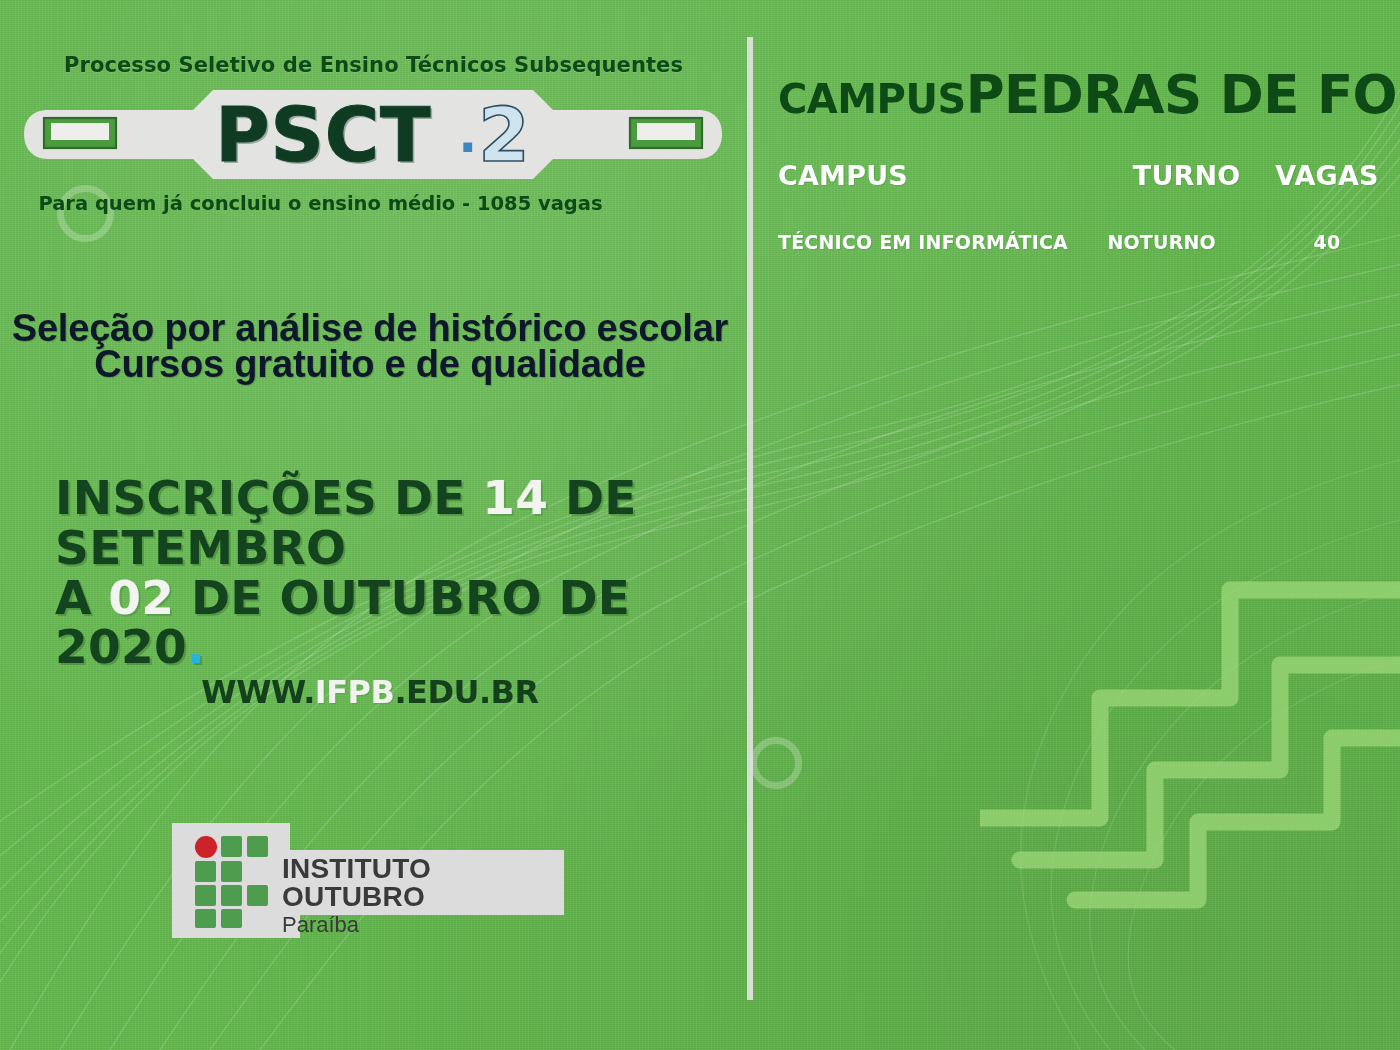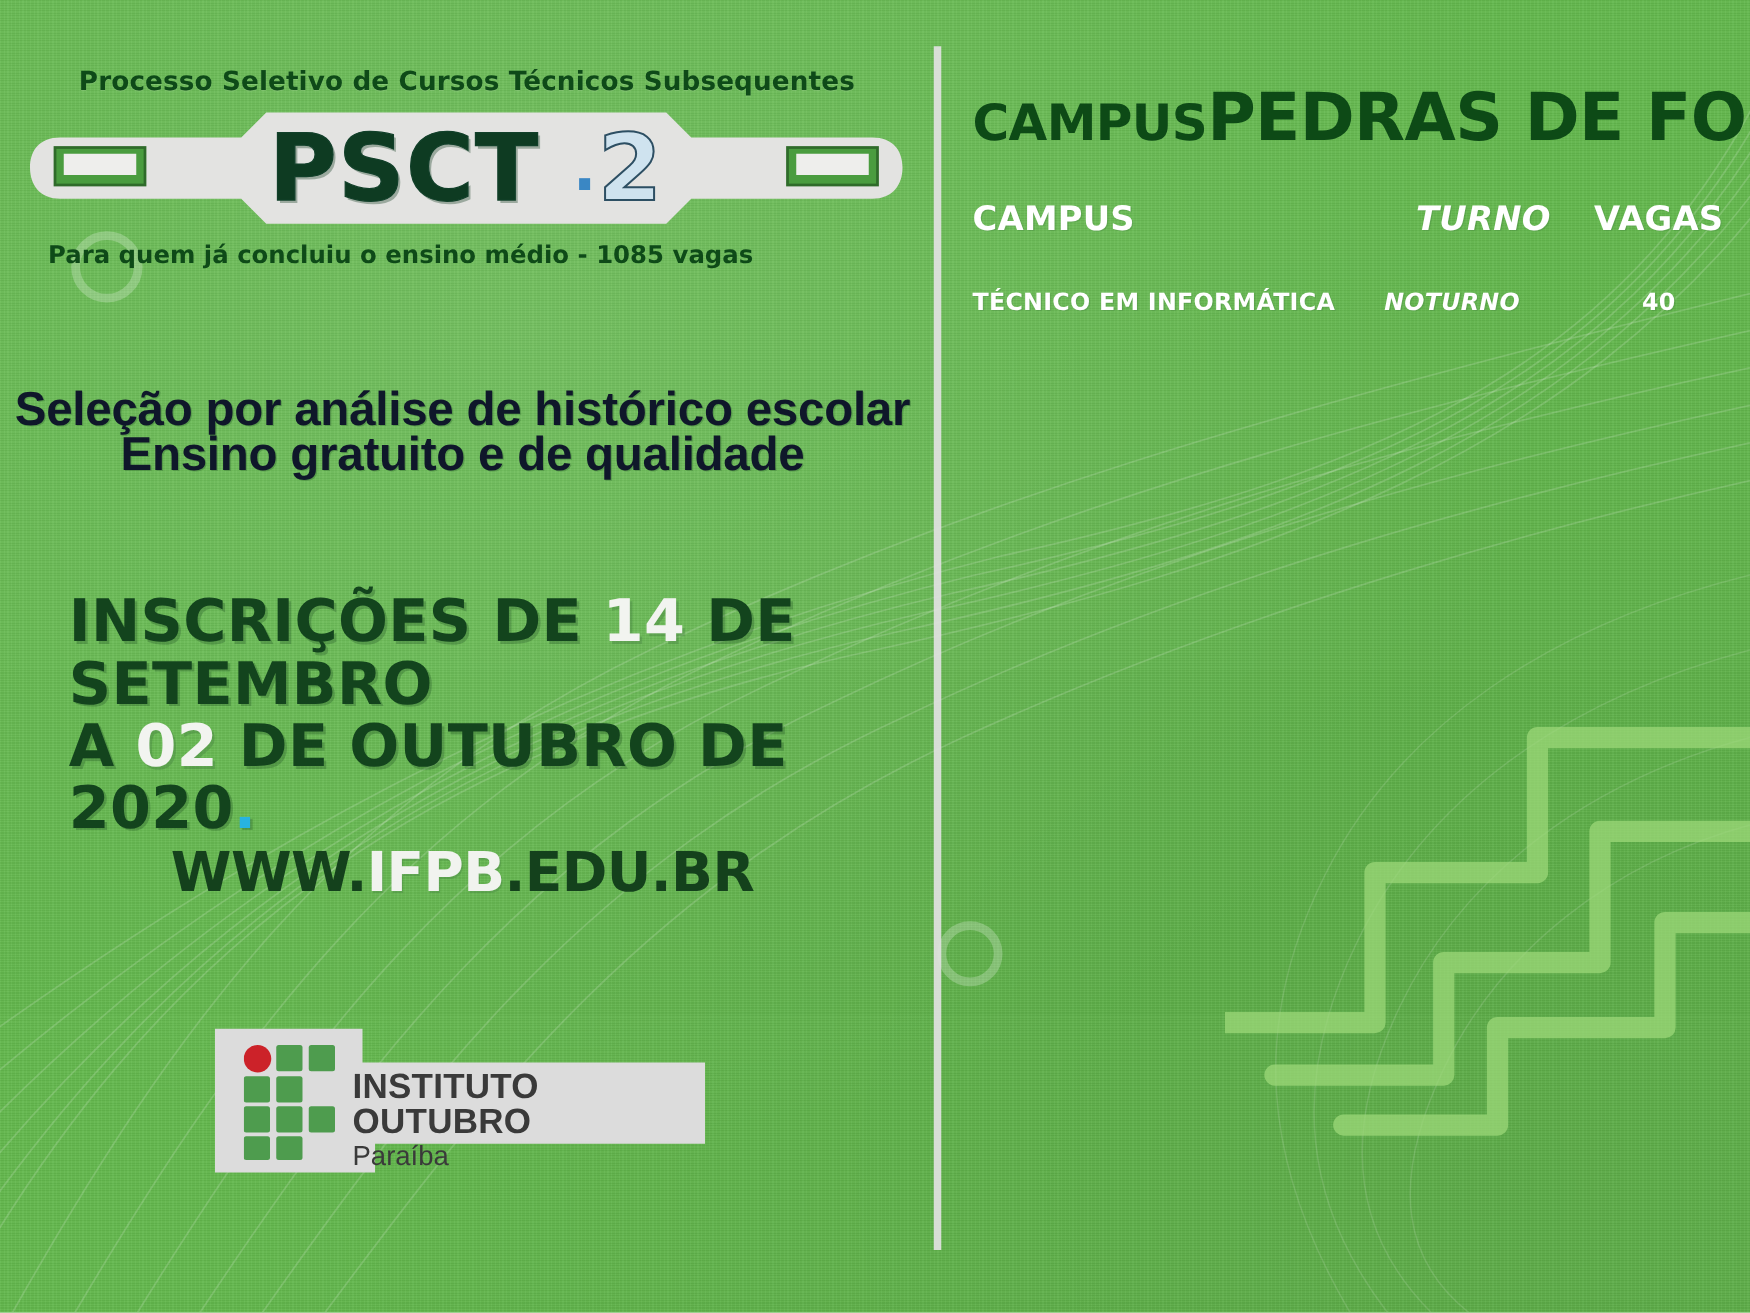--- a/index.html
+++ b/index.html
@@ -121,21 +121,21 @@
     text-shadow:2px 2px 0 rgba(15,60,25,.25);
   }
   #dates-block .hl{ color:#f2f4f0; text-shadow:2px 2px 0 rgba(70,130,65,.4); }
   #dates-block .cyan{ color:#27b3e0; }
 
   #site-url{
     position:absolute; top:673px; left:0; width:740px;
     text-align:center;
     font-family:"DejaVu Sans", sans-serif;
     font-weight:bold;
-    font-size:44px;
+    font-size:32px;
     letter-spacing:-.5px;
     color:#14411c;
   }
   #site-url .white{ color:#f1f3ef; text-shadow:1px 1px 0 rgba(70,130,65,.35); }
 
   
   #logo{ position:absolute; left:172px; top:818px; width:400px; height:125px; }
   #logo-plaque{ position:absolute; inset:0; }
   #logo-grid{ position:absolute; left:23px; top:18px; width:76px; height:92px; }
   #logo-text{
@@ -193,21 +193,21 @@
   #course-table td{
     font-family:"DejaVu Sans", sans-serif;
     font-weight:bold;
     font-size:19px;
     color:#ffffff;
     padding:0;
     letter-spacing:.2px;
     text-shadow:1px 1px 0 rgba(70,130,65,.3);
   }
   .col-curso{ text-align:left; width:54%; }
-  .col-turno{ width:26%;font-style:italic; }
+  .col-turno{ width:26%; }
   .col-vagas{ text-align:center; width:20%; }
   td.col-turno{ font-size:18px; }
   td.col-vagas{ font-size:18px; }
 </style>
 </head>
 <body>
 
 <div id="poster">
 
   <div class="bg-texture"></div>
@@ -243,21 +243,21 @@
     </g>
   </svg>
 
   <div class="ring" id="ring-left"></div>
   <div class="ring" id="ring-mid"></div>
 
   <div id="divider"></div>
 
   <div id="left-col">
 
-    <div class="kicker">Processo Seletivo de Cursos Técnicos Subsequentes</div>
+    <div class="kicker">Processo Seletivo de Ensino Técnicos Subsequentes</div>
 
     <div id="banner-wrap">
       <svg id="banner-svg" viewBox="0 0 710 105" preserveAspectRatio="none">
         <path d="M30,28 L175,28 L195,8 L515,8 L535,28 L680,28
                  C696,28 704,38 704,52 C704,66 696,77 680,77
                  L535,77 L515,97 L195,97 L175,77 L30,77
                  C14,77 6,66 6,52 C6,38 14,28 30,28 Z" fill="#e3e3e1"></path>
         <g>
           <rect x="26" y="36" width="72" height="30" fill="#4a9c3f" stroke="#2f6b2a" stroke-width="2.2"></rect>
           <rect x="33" y="41" width="58" height="17" fill="#eeeeec"></rect>
@@ -272,21 +272,21 @@
         <span>&nbsp;</span>
         <span class="dot-small">.</span>
         <span class="two">2</span>
       </div>
     </div>
 
     <div class="subkicker">Para quem já concluiu o ensino médio - 1085 vagas</div>
 
     <div id="selection-block">
       <span class="l1">Seleção por análise de histórico escolar</span>
-      <span class="l2">Ensino gratuito e de qualidade</span>
+      <span class="l2">Cursos gratuito e de qualidade</span>
     </div>
 
     <div id="dates-block">
       <span>INSCRIÇÕES DE </span><span class="hl">14</span><span> DE SETEMBRO</span><br>
       <span>A </span><span class="hl">02</span><span> DE OUTUBRO DE 2020</span><span class="cyan">.</span>
     </div>
 
     <div id="site-url">
       <span>WWW.</span><span class="white">IFPB</span><span>.EDU.BR</span>
     </div>

